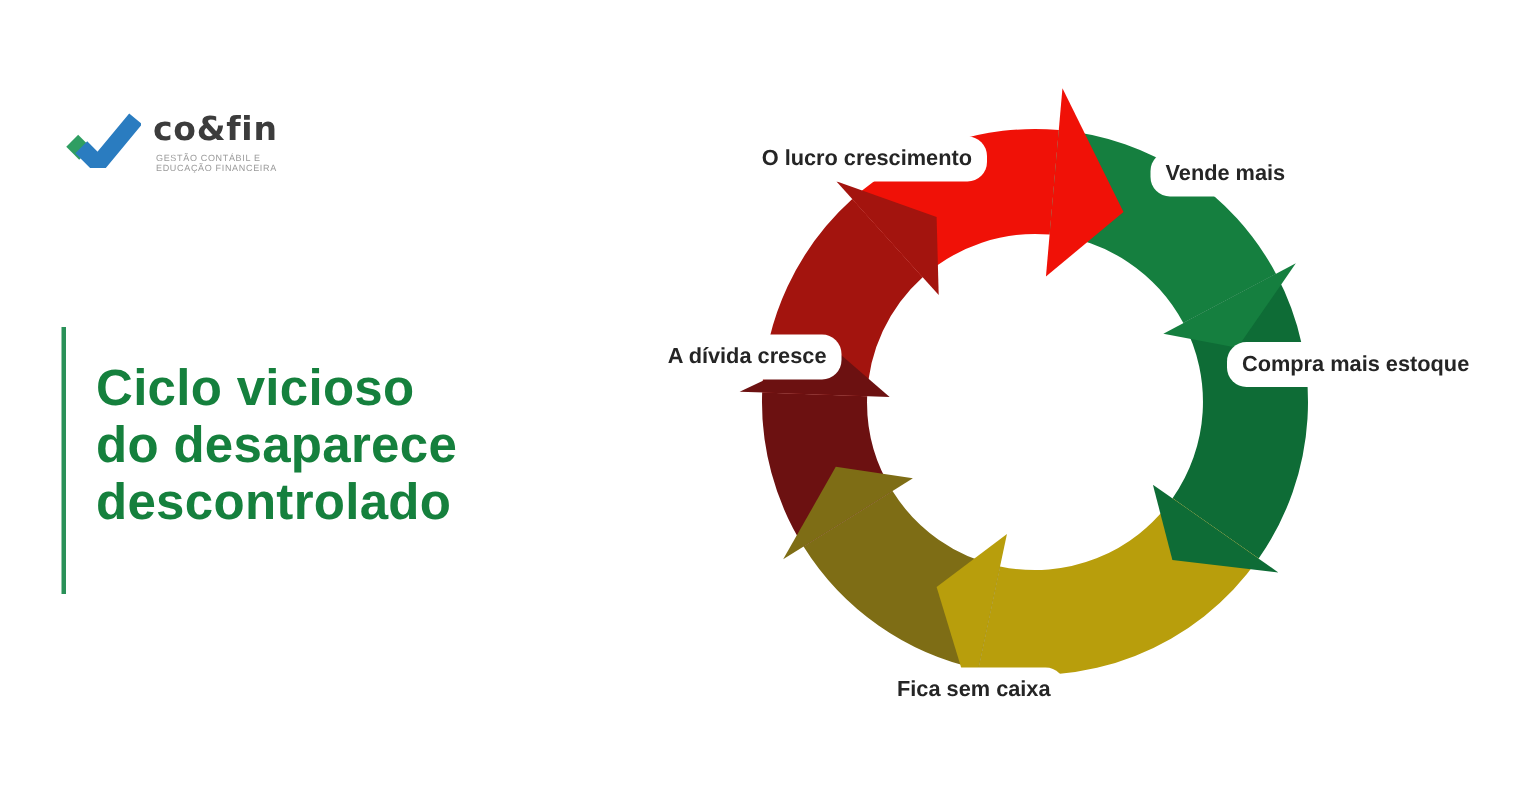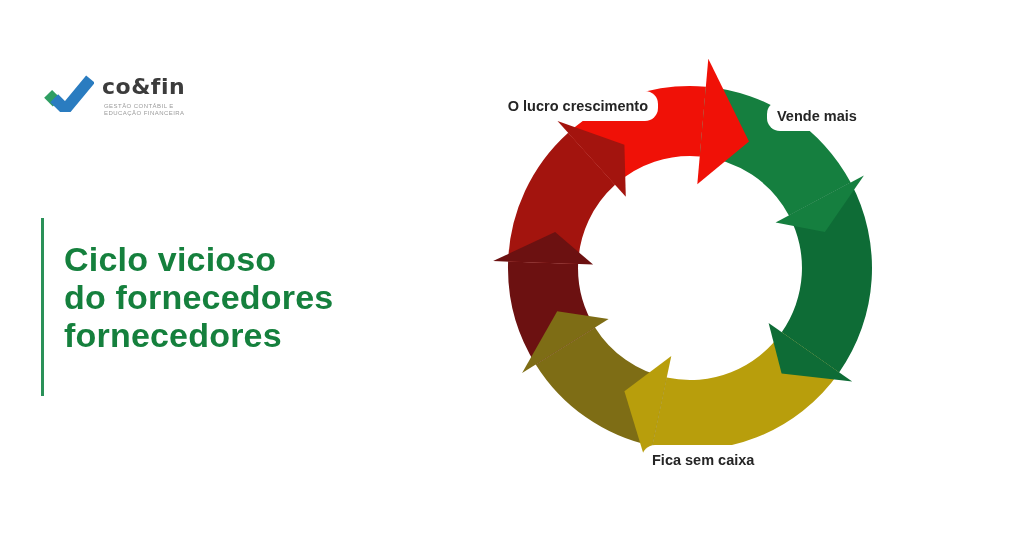--- a/index.html
+++ b/index.html
@@ -66,22 +66,22 @@
       <div class="logo-tagline">
         <div>GESTÃO CONTÁBIL E</div>
         <div>EDUCAÇÃO FINANCEIRA</div>
       </div>
     </div>
   </div>
 
   <div class="accent-bar"></div>
   <h1 class="page-title">
     <span>Ciclo vicioso</span>
-    <span>do fornecedores</span>
-    <span>fornecedores</span>
+    <span>do desaparece</span>
+    <span>descontrolado</span>
   </h1>
 
   <svg class="cycle-svg" id="cycle-svg" viewBox="0 0 420 422">
       <path d="M88.2 75.7 A182 182 0 0 1 225.9 29.7 L219.8 99.4 A112 112 0 0 0 135.1 127.8 Z" fill="#f01107"></path>
       <path d="M225.9 29.7 A182 182 0 0 1 370.7 125.6 L308.9 158.4 A112 112 0 0 0 219.8 99.4 Z" fill="#157f3f"></path>
       <path d="M370.7 125.6 A182 182 0 0 1 359.1 315.4 L301.7 275.2 A112 112 0 0 0 308.9 158.4 Z" fill="#0e6c36"></path>
       <path d="M359.1 315.4 A182 182 0 0 1 172.2 389.0 L186.7 320.6 A112 112 0 0 0 301.7 275.2 Z" fill="#b89e0c"></path>
       <path d="M172.2 389.0 A182 182 0 0 1 55.7 307.4 L115.0 270.4 A112 112 0 0 0 186.7 320.6 Z" fill="#7e6d15"></path>
       <path d="M55.7 307.4 A182 182 0 0 1 28.1 204.6 L98.1 207.1 A112 112 0 0 0 115.0 270.4 Z" fill="#6c1111"></path>
       <path d="M28.1 204.6 A182 182 0 0 1 88.2 75.7 L135.1 127.8 A112 112 0 0 0 98.1 207.1 Z" fill="#a3140e"></path>
@@ -89,14 +89,16 @@
       <path d="M383.9 118.5 L344.9 174.9 L295.6 165.5 Z" fill="#157f3f"></path>
       <path d="M372.2 324.6 L301.6 316.4 L288.6 266.1 Z" fill="#0e6c36"></path>
       <path d="M167.6 410.5 L144.4 334.3 L191.3 299.0 Z" fill="#b89e0c"></path>
       <path d="M42.1 315.9 L77.2 254.2 L128.6 261.9 Z" fill="#7e6d15"></path>
       <path d="M13.1 204.1 L75.1 174.9 L113.1 207.6 Z" fill="#6c1111"></path>
       <path d="M77.5 63.9 L144.4 87.7 L145.8 139.7 Z" fill="#a3140e"></path>
     </svg>
 
 <div class="cycle-label" style="right: 366px; top: 91px; text-align: right;">O lucro crescimento</div>
     <div class="cycle-label" style="left: 767px; top: 101px; text-align: left;">Vende mais</div>
-    <div class="cycle-label" style="left: 642px; top: 445px; text-align: right;">Fica sem caixa</div>
+    <div class="cycle-label" style="left: 818px; top: 228px; text-align: left;">Compra mais estoque</div>
+    <div class="cycle-label" style="left: 588px; top: 445px; text-align: right;">Fica sem caixa</div>
+    <div class="cycle-label" style="right: 463px; top: 223px; text-align: right;">A dívida cresce</div>
   </div>
 
 </body></html>

